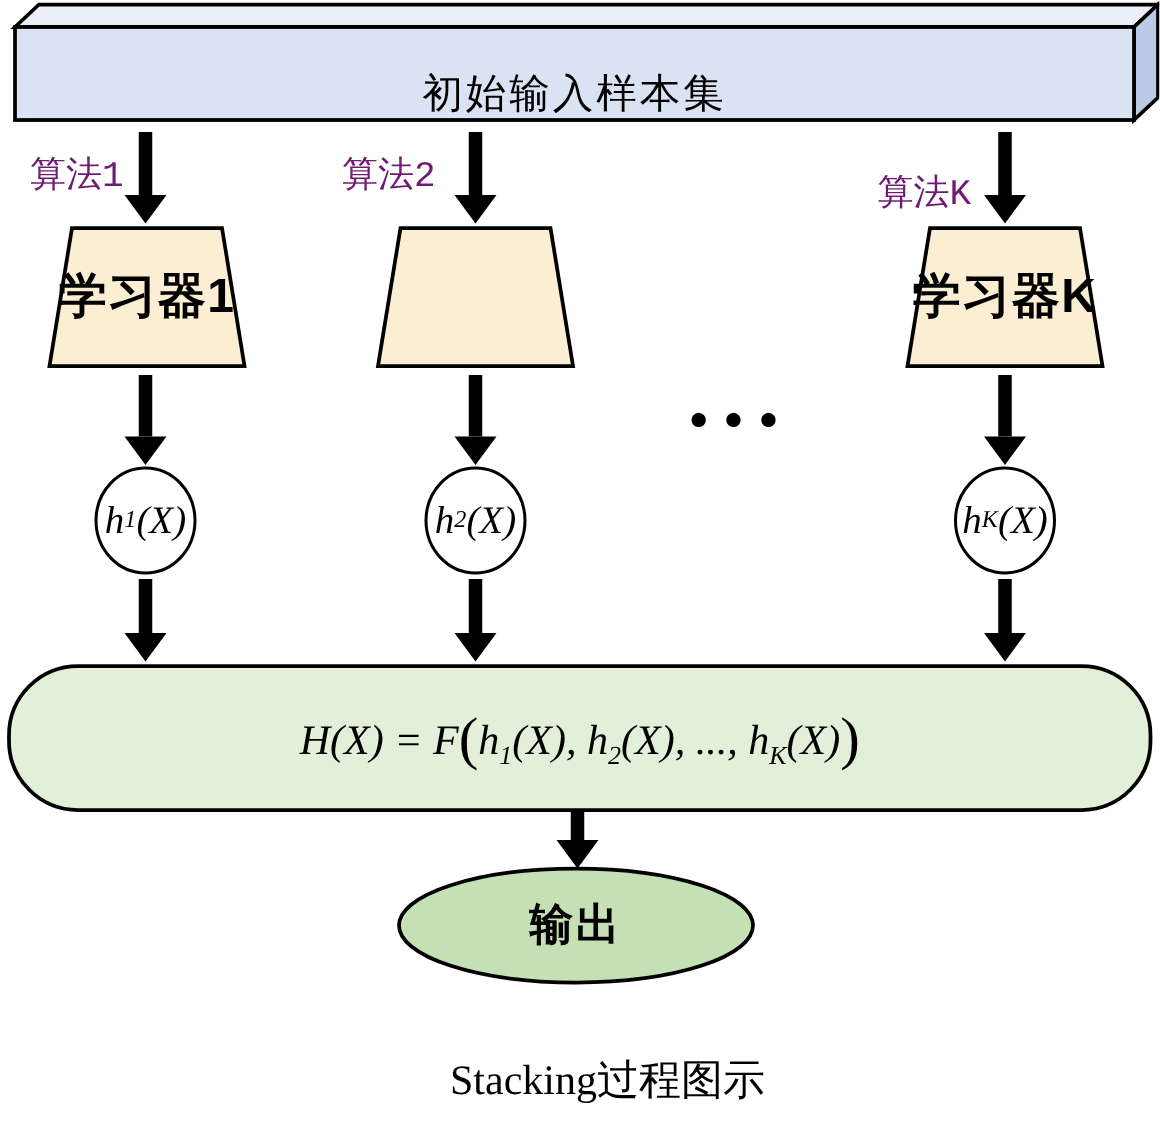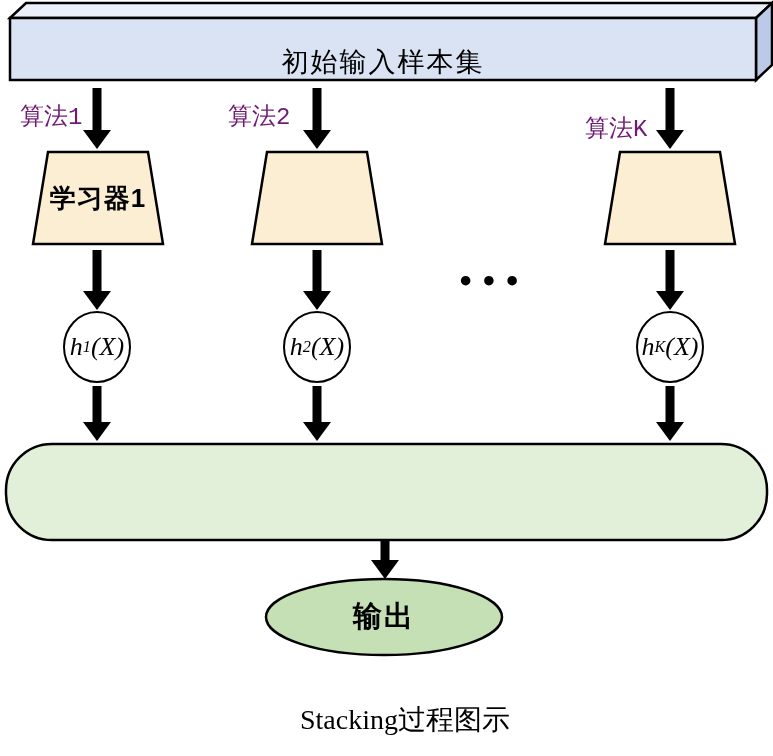--- a/index.html
+++ b/index.html
@@ -7,21 +7,21 @@
     position:relative;width:773px;height:756px;background:#ffffff;
     font-family:"Liberation Sans",sans-serif;color:#000;overflow:hidden;
   }
   .layer{position:absolute;left:0;top:0;}
   .txt{position:absolute;display:flex;align-items:center;justify-content:center;text-align:center;color:#000;}
   .title{left:10px;top:22px;width:746px;height:79px;font-size:27px;font-weight:400;letter-spacing:2px;}
   .algo{position:absolute;font-family:Liberation Mono, monospace;font-size:24px;color:#701a75;}
   .algo1{left:20px;top:100px;}
   .algo2{left:228px;top:100px;}
   .algo3{left:585px;top:112px;}
-  .learner{font-size:26px;font-weight:600;letter-spacing:1px;}
+  .learner{font-size:32px;font-weight:600;letter-spacing:1px;}
   .learner1{left:33px;top:158px;width:130px;height:80px;}
   .learner2{left:252px;top:158px;width:130px;height:80px;}
   .learner3{left:605px;top:158px;width:130px;height:80px;}
   .hmath{font-family:"Liberation Serif","DejaVu Serif",serif;font-style:italic;font-size:26px;}
   .h1{left:52px;top:320px;width:90px;height:54px;}
   .h2{left:272px;top:320px;width:90px;height:54px;}
   .h3{left:625px;top:320px;width:90px;height:54px;}
   sub{font-size:0.62em;font-style:italic;line-height:0;}
   .dots{left:450px;top:265px;width:84px;height:32px;font-size:27px;font-weight:700;letter-spacing:6px;font-family:"DejaVu Sans",sans-serif;}
   .meta{left:6px;top:444px;width:761px;height:96px;}
@@ -101,39 +101,41 @@
     <ellipse cx="384" cy="617" rx="118" ry="38" stroke="#000" stroke-width="2.5" fill="#c5e0b4"></ellipse>
   </svg>
 
   <div class="txt title">初始输入样本集</div>
 
   <div class="algo algo1">算法1</div>
   <div class="algo algo2">算法2</div>
   <div class="algo algo3">算法K</div>
 
   <div class="txt learner learner1">学习器1</div>
+  <div class="txt learner learner3">学习器K</div>
 
   <div class="txt hmath h1">
       <span>h</span>
       <sub>1</sub>
       <span>(X)</span>
     </div>
   <div class="txt hmath h2">
       <span>h</span>
       <sub>2</sub>
       <span>(X)</span>
     </div>
   <div class="txt hmath h3">
       <span>h</span>
       <sub>K</sub>
       <span>(X)</span>
     </div>
 
   <div class="txt dots">•••</div>
 
   <div class="txt meta">
+    <span class="formula"><span>H(X) = F</span><span class="bp">(</span><span>h</span><sub>1</sub><span>(X), </span><span>h</span><sub>2</sub><span>(X), ..., </span><span>h</span><sub>K</sub><span>(X)</span><span class="bp">)</span></span>
   </div>
 
   <div class="txt caption">Stacking过程图示</div>
 
   <div class="txt output">输出</div>
 
 </div>
 
 </body></html>

